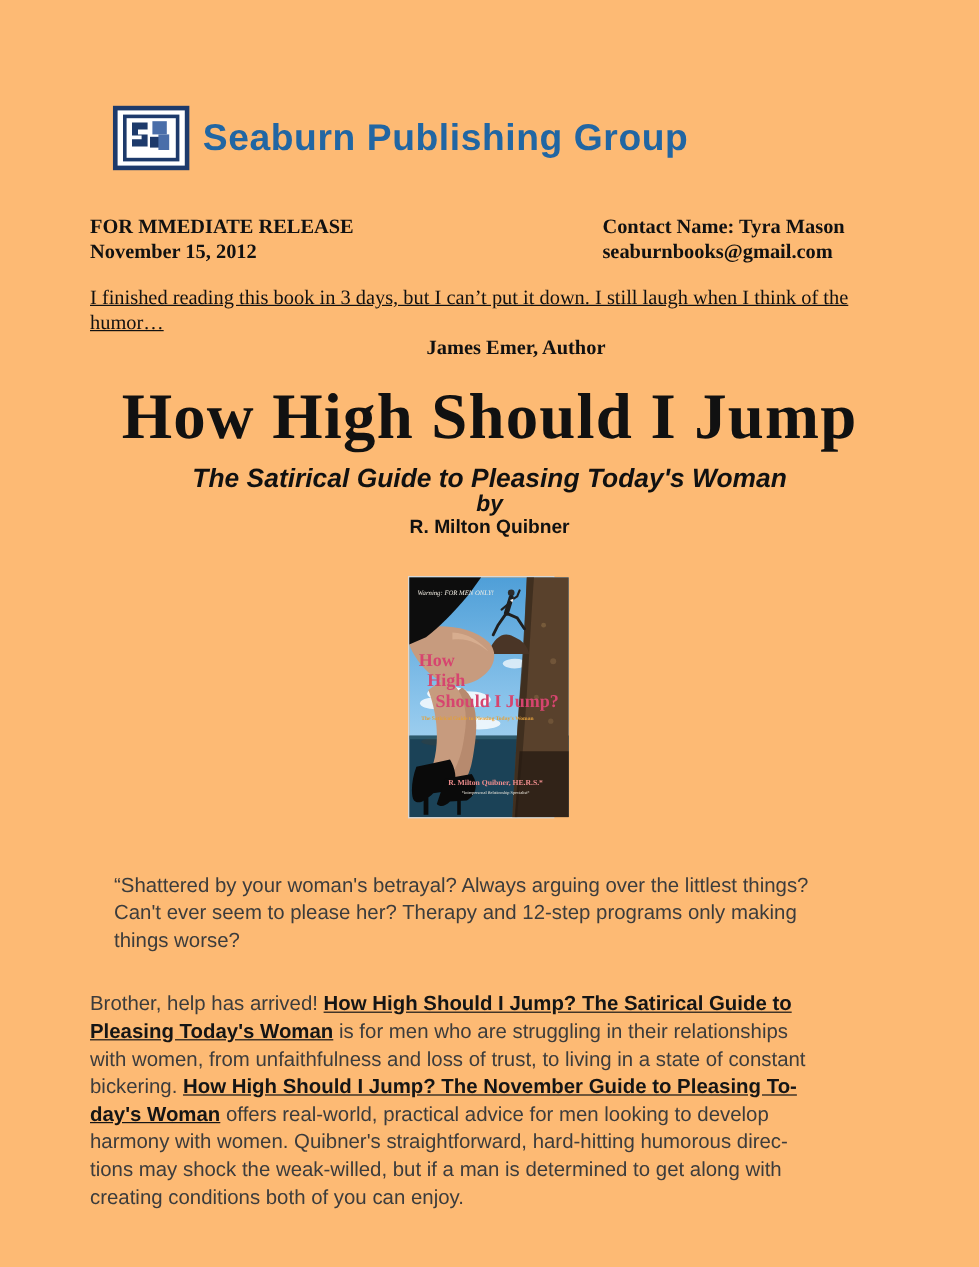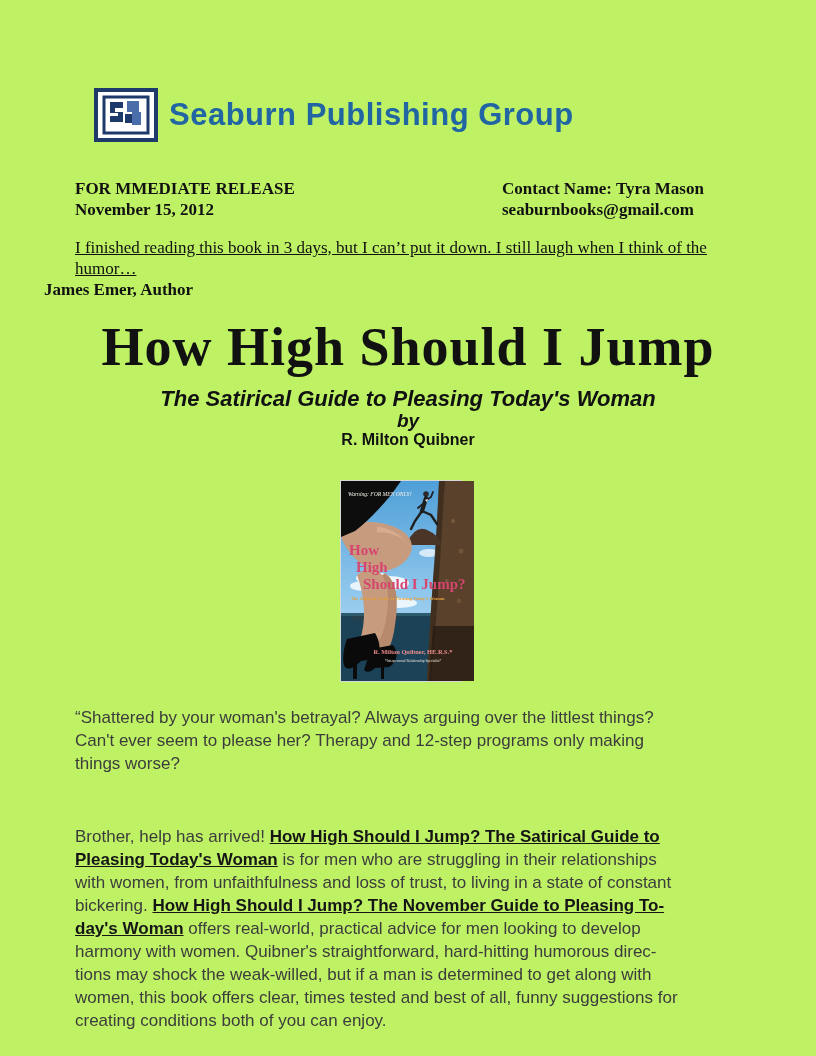--- a/index.html
+++ b/index.html
@@ -1,43 +1,43 @@
 <!DOCTYPE html>
 <html><head>
 <meta charset="utf-8">
 <style>
   html,body { margin:0; padding:0; background:#ffffff; }
   .page {
     position:relative; width:816px; height:1056px; margin:0 auto;
-    background:#bef264; overflow:hidden;
+    background:#fdba74; overflow:hidden;
     font-family:"Liberation Serif", serif; color:#111;
   }
   
   .logo-row { position:absolute; left:94px; top:88px; display:flex; align-items:center; gap:11px; }
   .logo-text {
     font-family:"Liberation Sans", sans-serif; font-weight:bold;
     font-size:31px; color:#2166a3; letter-spacing:0.5px;
   }
   
   .hdr { position:absolute; left:75px; top:179px; right:76px; font-weight:bold; font-size:17px; line-height:20.5px; }
   .hdr-right { position:absolute; left:427px; top:0; }
   
   .quote { position:absolute; left:75px; top:238px; width:672px; font-size:17px; line-height:20.5px;text-decoration:underline; }
-  .attrib { position:absolute; left:0; right:0; top:280px; text-align:left; font-weight:bold; font-size:17px;margin-left:44px; }
+  .attrib { position:absolute; left:0; right:0; top:280px; text-align:center; font-weight:bold; font-size:17px;margin-left:44px; }
   
   .big-title { position:absolute; left:0; right:0; top:316px; text-align:center; font-weight:bold; font-size:54px; letter-spacing:1px; white-space:nowrap; }
   .subtitle { position:absolute; left:0; right:0; top:386px; text-align:center; font-family:"Liberation Sans",sans-serif; font-weight:bold; font-style:italic; font-size:22px; }
   .byline   { position:absolute; left:0; right:0; top:410px; text-align:center; font-family:"Liberation Sans",sans-serif; font-weight:bold; font-style:italic; font-size:19px; }
   .author   { position:absolute; left:0; right:0; top:431px; text-align:center; font-family:"Liberation Sans",sans-serif; font-weight:bold; font-size:16px; }
   
   .cover { position:absolute; left:341px; top:481px; width:120px; height:200px; box-shadow:0 0 0 1px #d8d8d8; }
   .cover svg { display:block; }
   
   .para { position:absolute; left:75px; width:676px; font-family:"Liberation Sans",sans-serif; font-size:17px; line-height:23px; color:#3c3c3c; }
-  .p1 { top:706px; }
+  .p1 { top:726px;margin-left:20px; }
   .p2 { top:787px;margin-top:38px; }
   .bu { font-weight:bold; text-decoration:underline; color:#151515; }
 </style>
 </head>
 <body>
 
 <div class="page">
 
   <div class="logo-row">
     <svg width="64" height="54" viewBox="0 0 64 54">
@@ -143,17 +143,16 @@
       <div>things worse?</div>
     </div>
   <div class="para p2">
       <div><span>Brother, help has arrived! </span><span class="bu">How High Should I Jump? The Satirical Guide to</span></div>
       <div><span class="bu">Pleasing Today's Woman</span><span> is for men who are struggling in their relationships</span></div>
       <div><span>with women, from unfaithfulness and loss of trust, to living in a state of constant</span></div>
       <div><span>bickering. </span><span class="bu">How High Should I Jump? The November Guide to Pleasing To-</span></div>
       <div><span class="bu">day's Woman</span><span> offers real-world, practical advice for men looking to develop</span></div>
       <div><span>harmony with women. Quibner's straightforward, hard-hitting humorous direc-</span></div>
       <div><span>tions may shock the weak-willed, but if a man is determined to get along with</span></div>
-      <div><span>women, this book offers clear, times tested and best of all, funny suggestions for</span></div>
       <div><span>creating conditions both of you can enjoy.</span></div>
     </div>
 
 </div>
 
 </body></html>

